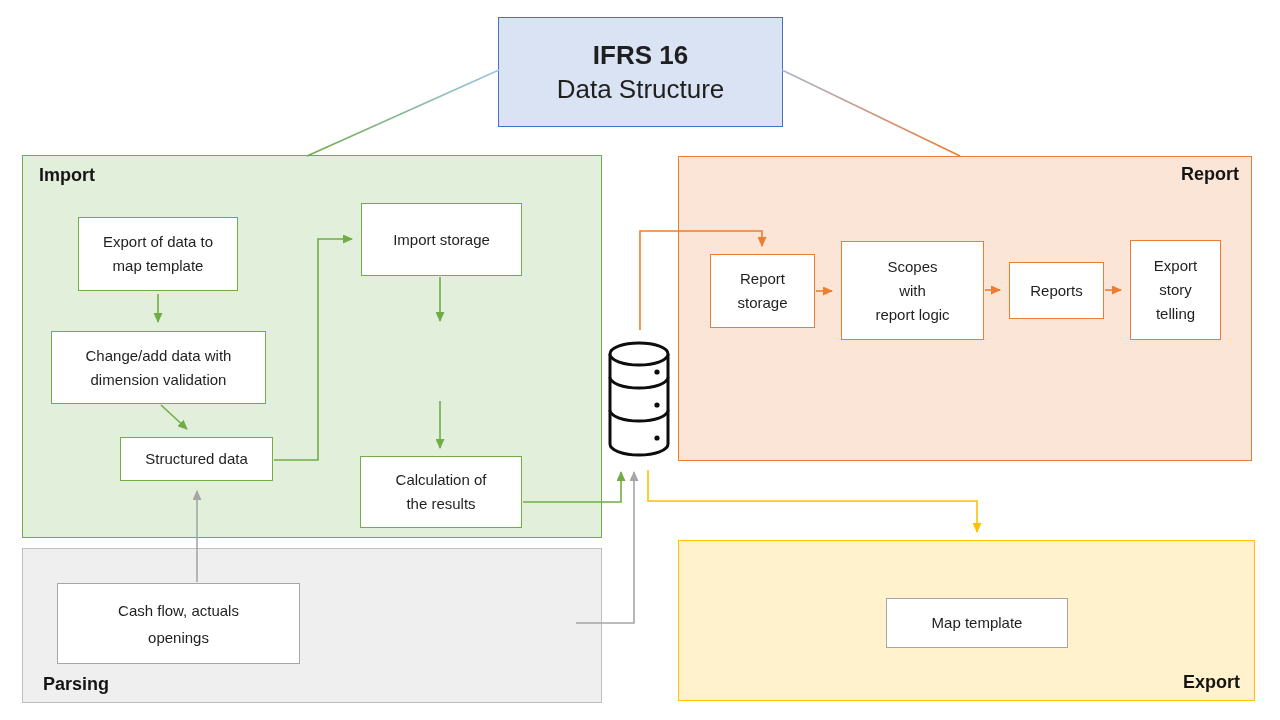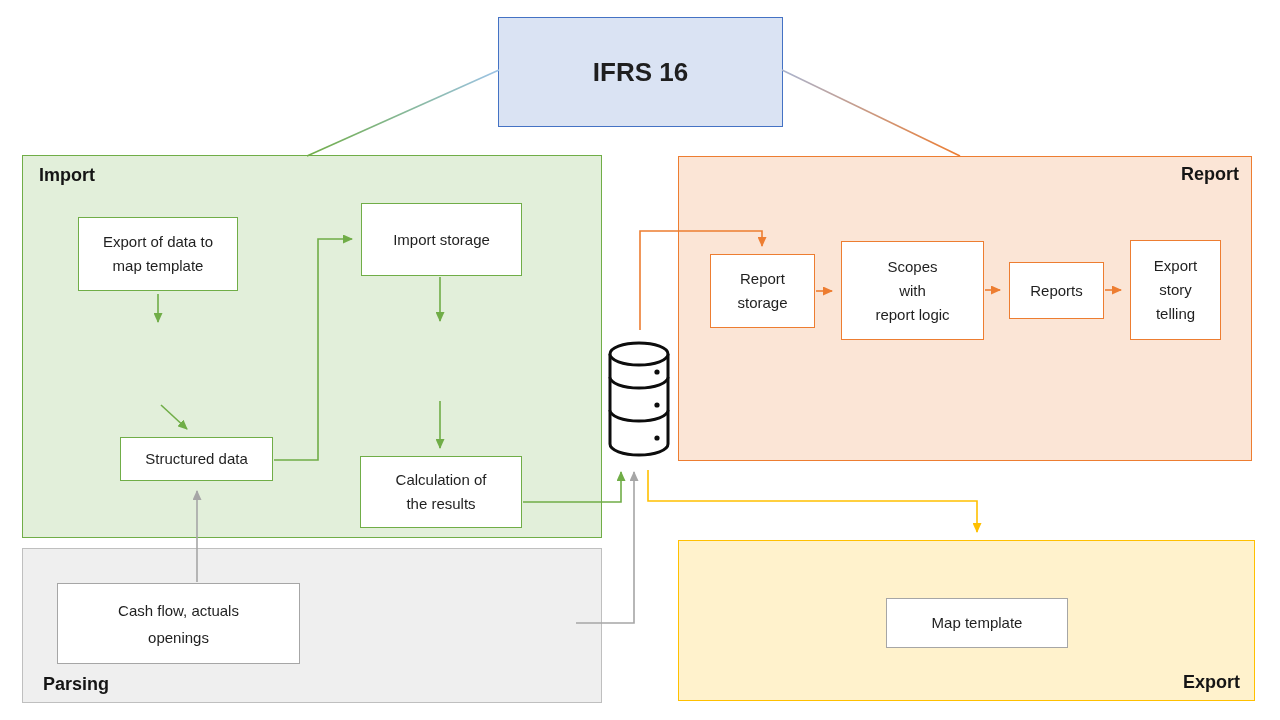--- a/index.html
+++ b/index.html
@@ -70,25 +70,30 @@
   </div>
   <div class="region parsing">
     <span class="region-label lab-bl">Parsing</span>
   </div>
   <div class="region export">
     <span class="region-label lab-br">Export</span>
   </div>
 
   <div class="titlebox">
     <div class="t1">IFRS 16</div>
+    <div class="t2">Data Structure</div>
   </div>
 
   <div class="node green" style="left:78px;top:217px;width:160px;height:74px">
     <span>Export of data to
 map template</span>
+  </div>
+  <div class="node green" style="left:51px;top:331px;width:215px;height:73px">
+    <span>Change/add data with
+dimension validation</span>
   </div>
   <div class="node green" style="left:120px;top:437px;width:153px;height:44px">
     <span>Structured data</span>
   </div>
   <div class="node green" style="left:361px;top:203px;width:161px;height:73px">
     <span>Import storage</span>
   </div>
   <div class="node green" style="left:360px;top:456px;width:162px;height:72px">
     <span>Calculation of
 the results</span>

